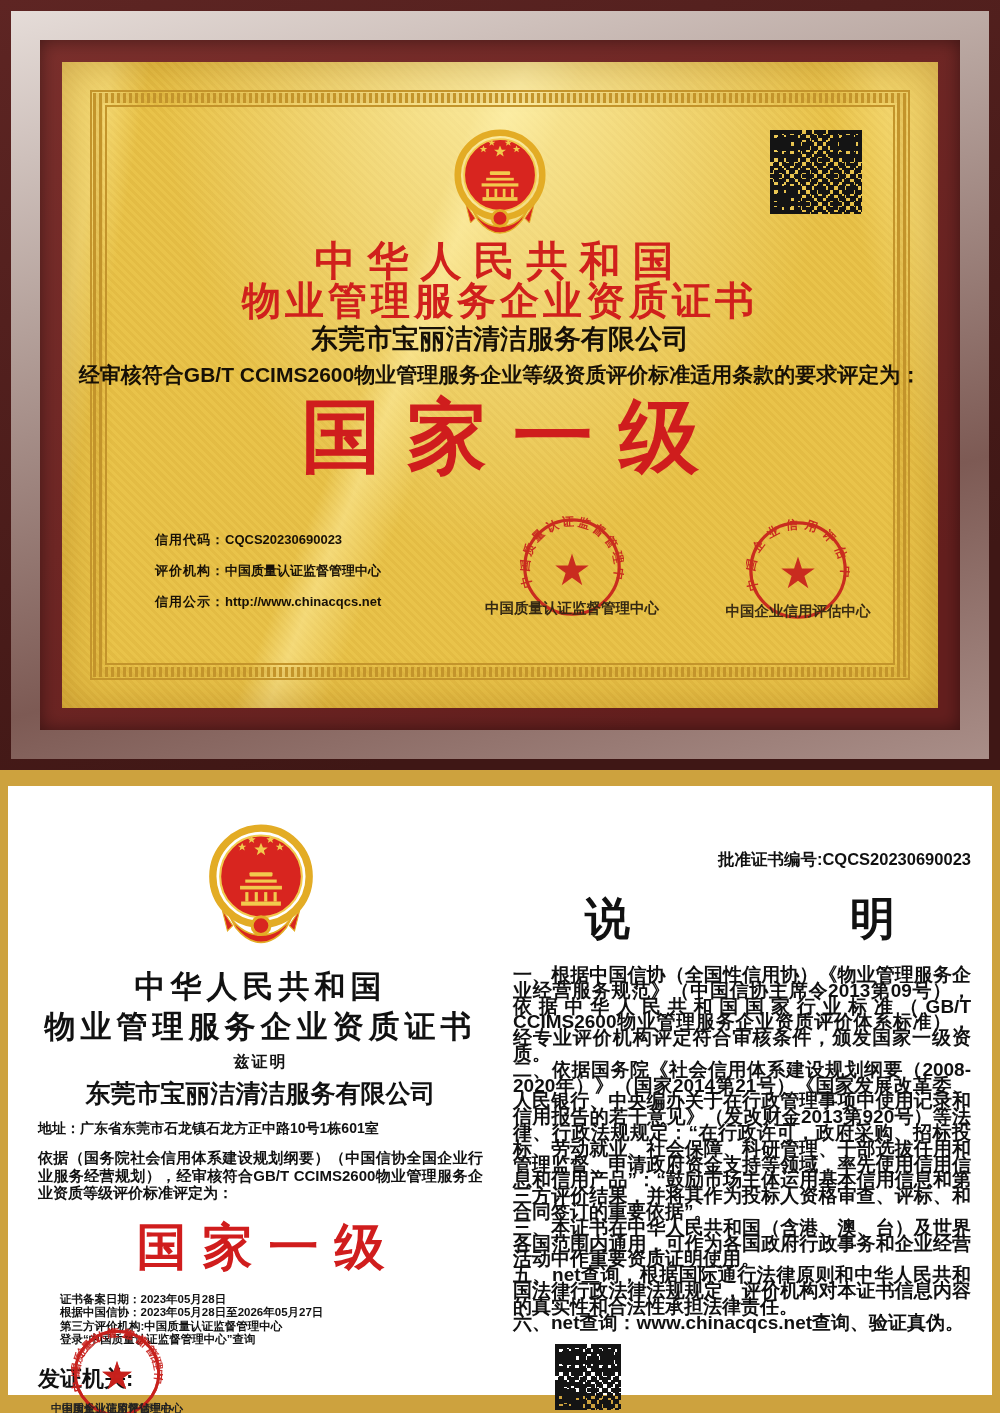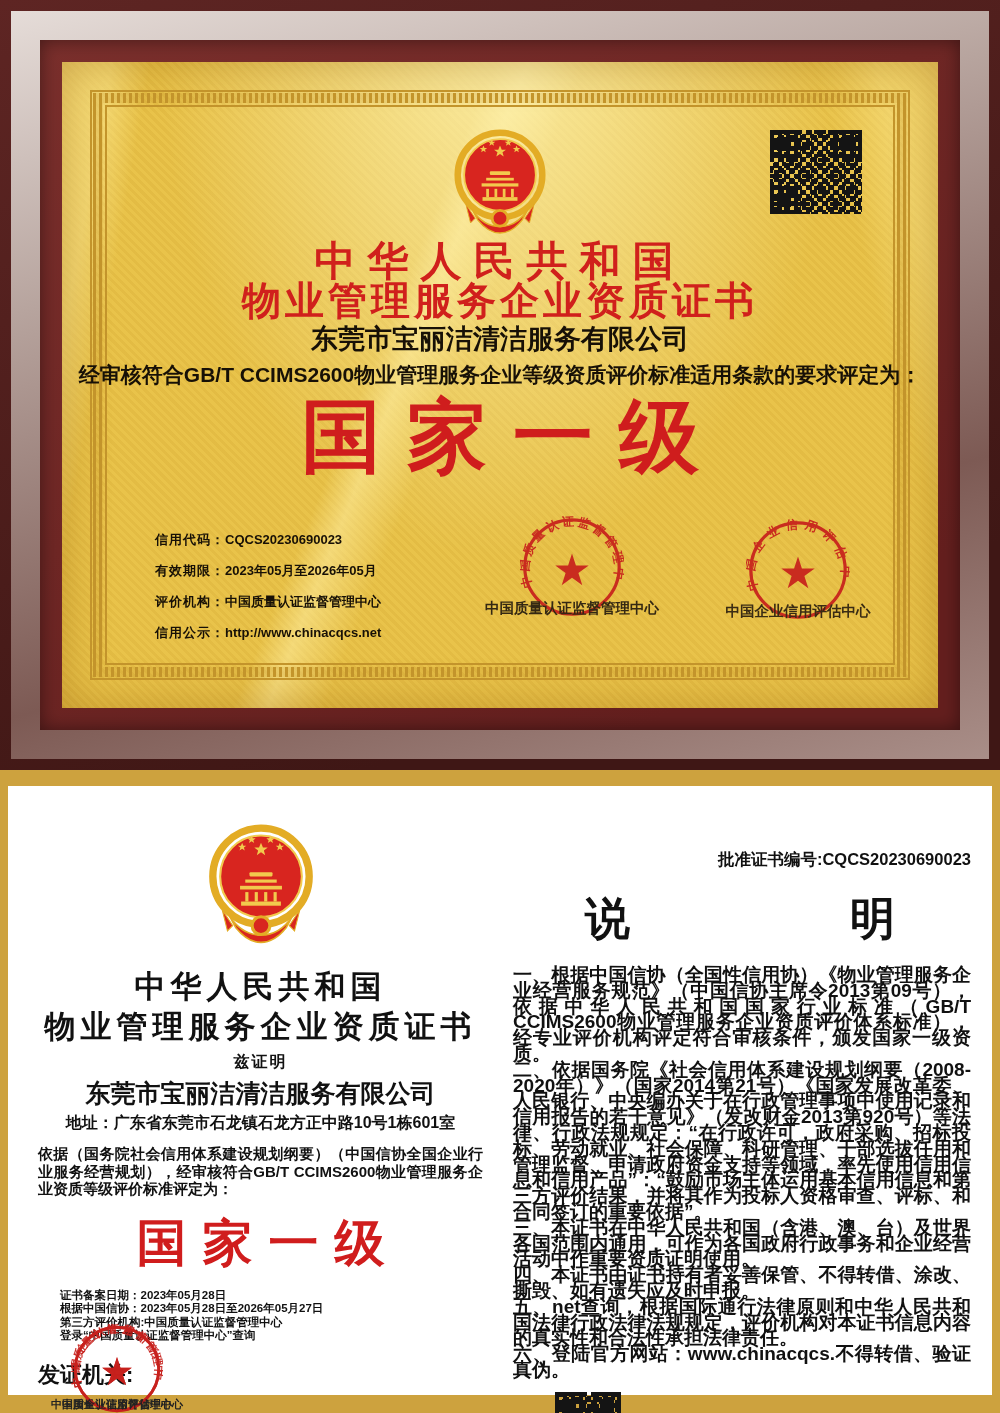--- a/index.html
+++ b/index.html
@@ -63,21 +63,21 @@
   
   .paper{position:absolute;left:0;top:770px;width:1000px;height:643px;background:#cda23e;}
   .page{position:absolute;left:8px;right:8px;top:16px;bottom:18px;background:#ffffff;}
 
   .col-left{position:absolute;left:30px;top:30px;width:445px;}
   .emblem-paper{display:block;margin:8px auto 12px;width:106px;height:132px;}
   .l-title{font-size:31px;font-weight:bold;color:#111;text-align:center;
       letter-spacing:5px;line-height:38px;margin:2px 0 0;}
   .l-certify{text-align:center;font-size:16px;font-weight:bold;color:#111;margin-top:6px;letter-spacing:2px;}
   .l-company{text-align:center;font-size:25px;font-weight:bold;color:#111;margin-top:4px;}
-  .l-address{text-align:center;font-size:16px;font-weight:bold;color:#111;margin-top:3px;}
+  .l-address{font-size:14px;font-weight:bold;color:#111;margin-top:10px;}
   .l-basis{font-size:15px;font-weight:bold;color:#111;line-height:17.5px;
       text-align:justify;margin-top:11px;}
   .l-grade{text-align:center;font-family:"DejaVu Serif","Liberation Serif",serif;
       font-size:50px;font-weight:bold;color:#d01d1d;letter-spacing:16px;text-indent:16px;margin-top:12px;}
   .l-meta{margin-top:12px;margin-left:22px;font-size:11.5px;font-weight:bold;color:#111;line-height:12.6px;}
   .l-meta div{margin-bottom:1px;}
   .issuer-row{display:flex;align-items:center;margin-top:4px;}
   .issuer-label{font-size:22px;font-weight:bold;color:#111;white-space:nowrap;margin-top:14px;}
   .seal-b{width:150px;margin-left:4px;}
   .seal-b .seal-cap{font-size:11px;color:#222;margin-top:-18px;}
@@ -148,21 +148,20 @@
       </div>
 
       <div class="p-title1">中华人民共和国</div>
       <div class="p-title2">物业管理服务企业资质证书</div>
       <div class="p-company">东莞市宝丽洁清洁服务有限公司</div>
       <div class="p-intro">经审核符合GB/T CCIMS2600物业管理服务企业等级资质评价标准适用条款的要求评定为：</div>
       <div class="p-grade">国家一级</div>
 
       <div class="p-info">
         <div><span class="lbl">信用代码：</span><span>CQCS20230690023</span></div>
-        <div><span class="lbl">有效期限：</span><span>2023年05月至2026年05月</span></div>
         <div><span class="lbl">评价机构：</span><span>中国质量认证监督管理中心</span></div>
         <div><span class="lbl">信用公示：</span><span>http://www.chinacqcs.net</span></div>
       </div>
 
       <div class="seal-wrap sw-p1">
         <svg class="seal-svg" width="104" height="104" viewBox="0 0 130 130">
           <circle cx="65" cy="65" r="59" fill="none" stroke="currentColor" stroke-width="4"></circle>
           <path id="arc-p1" d="M 17,92 A 54,54 0 1 1 113,92" fill="none"></path>
           <text font-size="15" font-weight="bold" fill="currentColor" letter-spacing="4">
             <textPath href="#arc-p1" startOffset="3">中国质量认证监督管理中心</textPath>
@@ -240,23 +239,22 @@
       <div class="col-right">
         <div class="r-approval">批准证书编号:CQCS20230690023</div>
         <div class="shuoming">
           <span>说</span>
           <span>明</span>
         </div>
         <div class="notes">
           <p>一、根据中国信协（全国性信用协）《物业管理服务企业经营服务规范》（中国信协主席令2013第09号），依据中华人民共和国国家行业标准（GB/T CCIMS2600物业管理服务企业资质评价体系标准），经专业评价机构评定符合审核条件，颁发国家一级资质。</p>
           <p>二、依据国务院《社会信用体系建设规划纲要（2008-2020年）》（国家2014第21号）《国家发展改革委、人民银行、中央编办关于在行政管理事项中使用记录和信用报告的若干意见》（发改财金2013第920号）等法律、行政法规规定：“在行政许可，政府采购、招标投标、劳动就业、社会保障、科研管理、干部选拔任用和管理监督、申请政府资金支持等领域，率先使用信用信息和信用产品”：“鼓励市场主体运用基本信用信息和第三方评价结果，并将其作为投标人资格审查、评标、和合同签订的重要依据”。</p>
           <p>三、本证书在中华人民共和国（含港、澳、台）及世界各国范围内通用，可作为各国政府行政事务和企业经营活动中作重要资质证明使用。</p>
-          <p>四、本证书由证书持有者妥善保管、不得转借、涂改、撕毁、如有遗失应及时申报。</p>
           <p>五、net查询，根据国际通行法律原则和中华人民共和国法律行政法律法规规定，评价机构对本证书信息内容的真实性和合法性承担法律责任。</p>
-          <p>六、登陆官方网站：www.chinacqcs.不得转借、验证真伪。</p>
+          <p>六、net查询：www.chinacqcs.net查询、验证真伪。</p>
         </div>
         <div class="qr qr-paper">
           <div class="mods"></div>
           <div class="finder f-tl"></div>
           <div class="finder f-tr"></div>
           <div class="finder f-bl"></div>
         </div>
       </div>
 
     </div>

